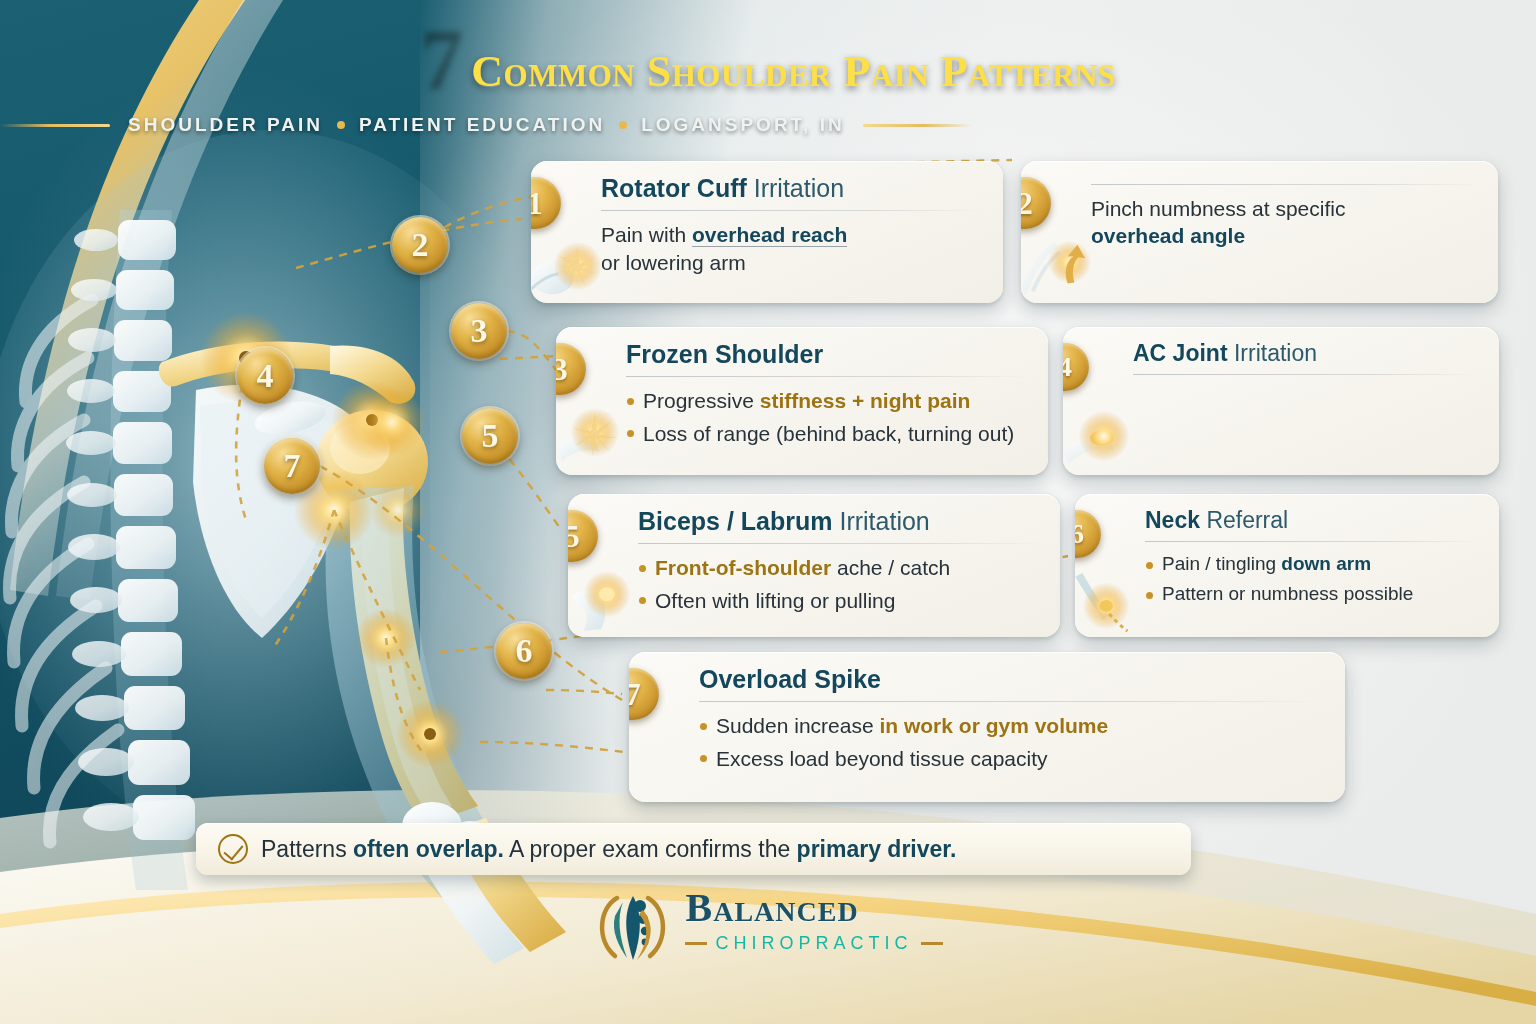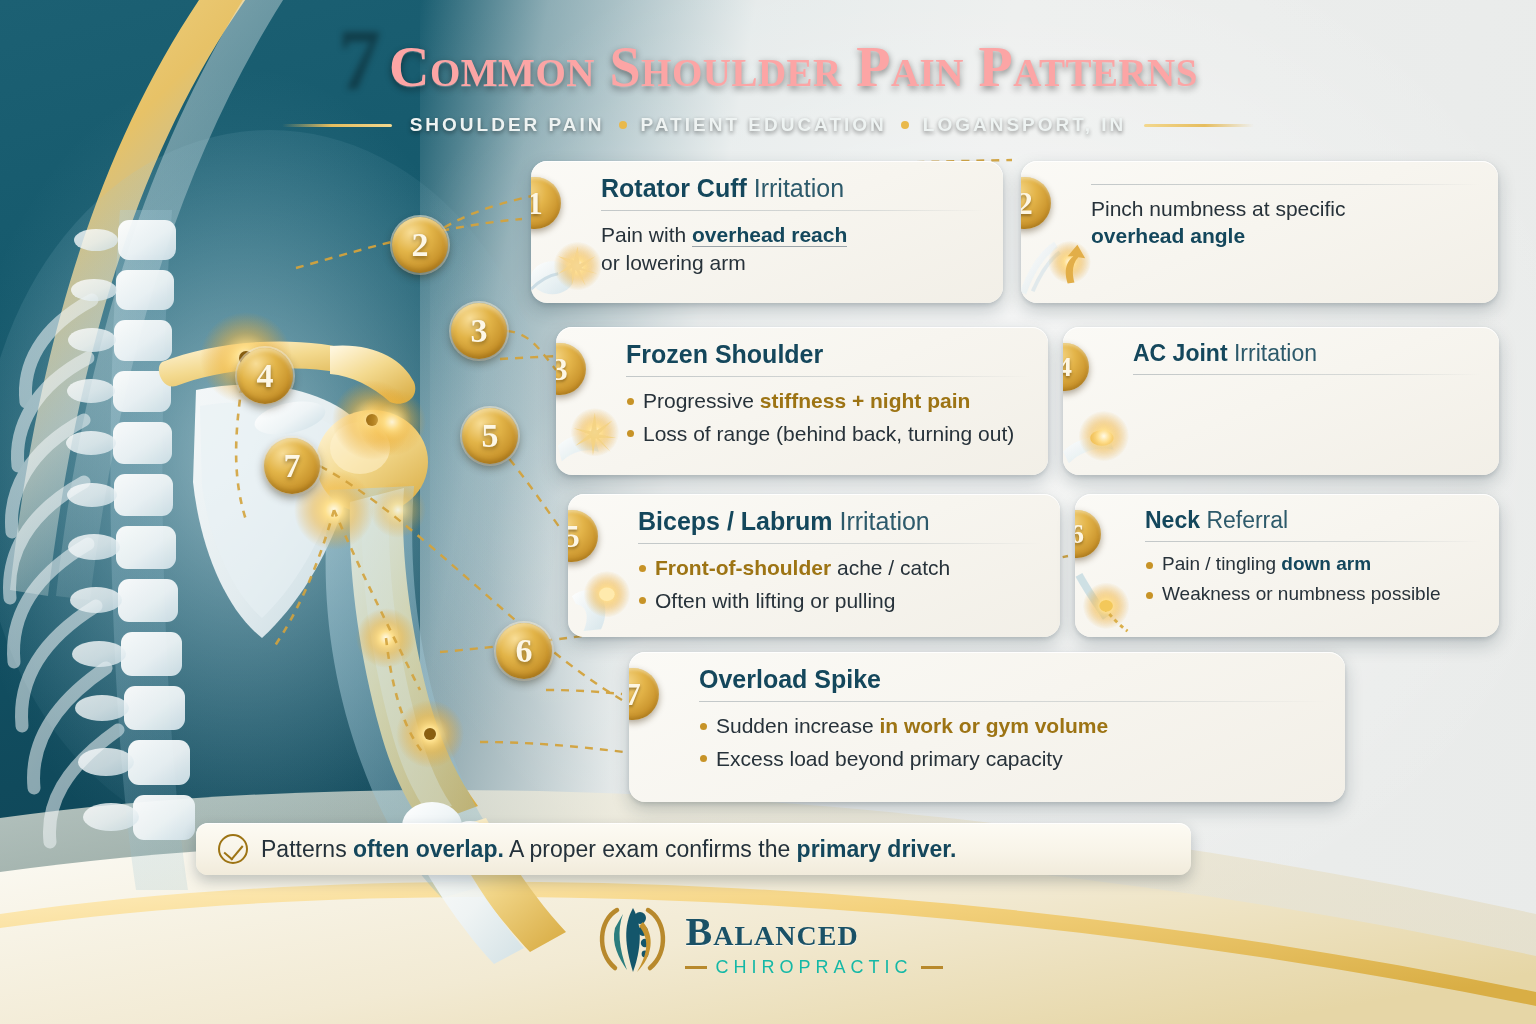--- a/index.html
+++ b/index.html
@@ -53,30 +53,30 @@
   .big7 {
     font-family: "Liberation Serif", serif;
     font-size: 86px; font-weight: 700; line-height: 1;
     background: linear-gradient(180deg, #ffe9a8 0%, #f0c košt 0%, #eec45f 35%, #d9a637 62%, #f6de9b 100%);
     -webkit-background-clip: text; background-clip: text; color: transparent;
     text-shadow: 0 3px 6px rgba(0,0,0,.35);
     letter-spacing: -2px;
   }
   .title-main {
     font-family: "Liberation Serif", serif;
-    font-size: 56px; line-height: 1; font-weight: 700;
-    color: #fca5a5;
+    font-size: 44px; line-height: 1; font-weight: 700;
+    color: #fde047;
     letter-spacing: .5px;
     text-shadow: 0 3px 7px rgba(0,0,0,.45), 0 1px 0 rgba(255,255,255,.25);
     font-variant: small-caps;
     text-transform: capitalize;
   }
   .subrow {
     margin-top: 14px;
-    display: flex; align-items: center; justify-content: center; gap: 18px;
+    display: flex; align-items: center; gap: 18px;
   }
   .sub-rule {
     width: 110px; height: 3px;
     background: linear-gradient(90deg, rgba(226,184,86,0) 0%, #e6bd5e 45%, #f3d88f 100%);
     border-radius: 2px;
   }
   .sub-rule.r { background: linear-gradient(270deg, rgba(226,184,86,0) 0%, #e6bd5e 45%, #f3d88f 100%); }
   .sub-text {
     font-size: 19px; letter-spacing: 3.0px; font-weight: 700;
     color: #eef3f2; text-shadow: 0 2px 4px rgba(0,0,0,.45);
@@ -181,21 +181,21 @@
     content: ""; position: absolute; left: 8px; top: 5px;
     width: 9px; height: 16px; border-right: 2.5px solid #9d7414; border-bottom: 2.5px solid #9d7414;
     transform: rotate(40deg);
   }
   #footnote .ftxt { font-size: 23px; color: #24313a; white-space: nowrap; }
   #footnote .ftxt b { color: #14475c; font-weight: 700; }
 
   
   #logo {
     position: absolute; left: 0; top: 888px; width: 1536px; height: 90px;
-    display: flex; align-items: flex-end; justify-content: center; gap: 14px; z-index: 30;
+    display: flex; align-items: flex-start; justify-content: center; gap: 14px; z-index: 30;
   }
   .logo-wordmark { display: flex; flex-direction: column; align-items: flex-start; }
   .lw-top {
     font-family: "Liberation Serif", serif;
     font-size: 40px; font-weight: 700; color: #1a5166; letter-spacing: 1px;
     font-variant: small-caps; line-height: 1;
     text-shadow: 0 1px 1px rgba(255,255,255,.7);
   }
   .lw-bot { display: flex; align-items: center; gap: 8px; margin-top: 5px; }
   .lw-dash { width: 22px; height: 2.5px; background: #b8892c; }
@@ -588,35 +588,35 @@
       <circle cx="36" cy="40" r="24" fill="url(#tf_nerve-referral-flare-icon)"></circle>
       <path d="M34,42 C42,52 50,60 58,66" stroke="#d8a93c" stroke-width="3" fill="none" stroke-dasharray="4 4"></path>
       <ellipse cx="36" cy="40" rx="7" ry="6" fill="#f2c44e"></ellipse>
           </svg></div>
        <div class="badge sm">6</div>
        <div class="c-title sm"><b>Neck</b> <span class="light">Referral</span></div>
        <div class="c-rule"></div>
        <div class="c-body sm">
           <ul class="bul">
             <li><span>Pain / tingling </span><span class="hl-teal">down arm</span></li>
-            <li><span>Weakness or numbness possible</span></li>
+            <li><span>Pattern or numbness possible</span></li>
           </ul>
         </div>
      </div>
     </div>
   <div class="card" id="card7">
       <div class="card-inner">
 
        <div class="badge">7</div>
        <div class="c-title"><b>Overload Spike</b></div>
        <div class="c-rule"></div>
        <div class="c-body">
           <ul class="bul">
             <li><span>Sudden increase </span><span class="hl-gold">in work or gym volume</span></li>
-            <li><span>Excess load beyond primary capacity</span></li>
+            <li><span>Excess load beyond tissue capacity</span></li>
           </ul>
         </div>
      </div>
     </div>
 
   <div class="marker" id="m2">2</div>
   <div class="marker" id="m3">3</div>
   <div class="marker" id="m4">4</div>
   <div class="marker" id="m5">5</div>
   <div class="marker" id="m6">6</div>

